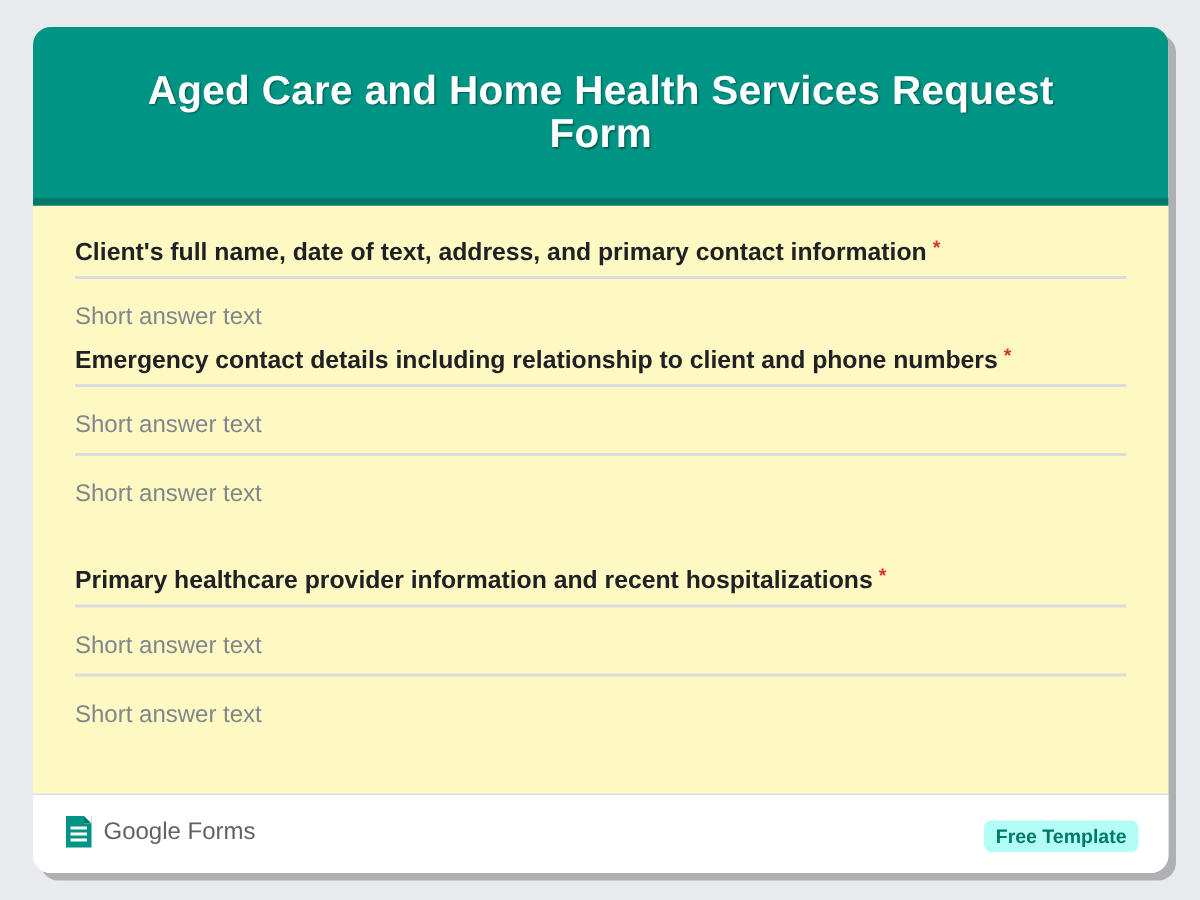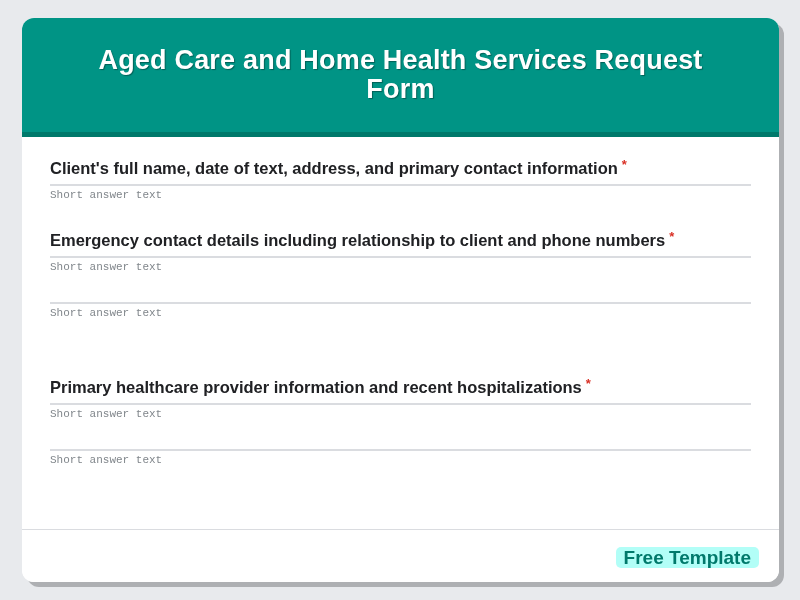--- a/index.html
+++ b/index.html
@@ -7,21 +7,21 @@
     width: 800px; height: 600px;
     background: #e8eaed;
     font-family: "Liberation Sans", "DejaVu Sans", sans-serif;
     position: relative;
     overflow: hidden;
   }
   .card {
     position: absolute;
     left: 22px; top: 18px;
     width: 757px; height: 564px;
-    background: #ffffff;
+    background: #fef9c3;
     border-radius: 12px;
     box-shadow: 5px 5px 0 #aeb0b3;
     overflow: hidden;
   }
   .header {
     height: 114px;
     background: #009485;
     border-bottom: 5px solid #00796b;
     display: flex;
     align-items: center;
@@ -67,23 +67,23 @@
     border-top: 2px solid #dadce0;
     width: 701px;
     margin-top: 3px;
   }
   .answer-input {
     display: block;
     border: none;
     background: transparent;
     outline: none;
     padding: 0;
-    margin-top: 1px;
-    font-family: Liberation Mono, monospace;
-    font-size: 11px;
+    margin-top: 18px;
+    font-family: Liberation Sans, sans-serif;
+    font-size: 16px;
     color: #80868b;
     width: 400px;
     height: 16px;
   }
   .answer-input::placeholder { color: #80868b; }
   .footer {
     position: absolute;
     left: 0; right: 0; bottom: 0;
     height: 52px;
     background: #ffffff;
@@ -114,21 +114,21 @@
   }
   .brand-text {
     font-size: 16px;
     color: #5f6368;
   }
   .badge {
     position: absolute;
     right: 20px; top: 17px;
     background: #b2fef7;
     color: #00796b;
-    font-size: 19px;
+    font-size: 13px;
     font-weight: bold;
     padding: 3px 8px;
     border-radius: 5px;
     line-height: 15px;
   }
 </style>
 </head>
 <body>
 
 <div class="card">
@@ -166,15 +166,23 @@
       <input class="answer-input" type="text" placeholder="Short answer text" style="">
     </div>
 
     <div class="question">
       <div class="answer-line"></div>
       <input class="answer-input" type="text" placeholder="Short answer text" style="">
     </div>
   </div>
 
   <div class="footer">
+    <div class="brand">
+      <div class="forms-icon">
+        <span class="ln" style="top:7px;"></span>
+        <span class="ln" style="top:11px;"></span>
+        <span class="ln" style="top:15px;"></span>
+      </div>
+      <span class="brand-text">Google Forms</span>
+    </div>
     <div class="badge">Free Template</div>
   </div>
 </div>
 
 </body></html>

